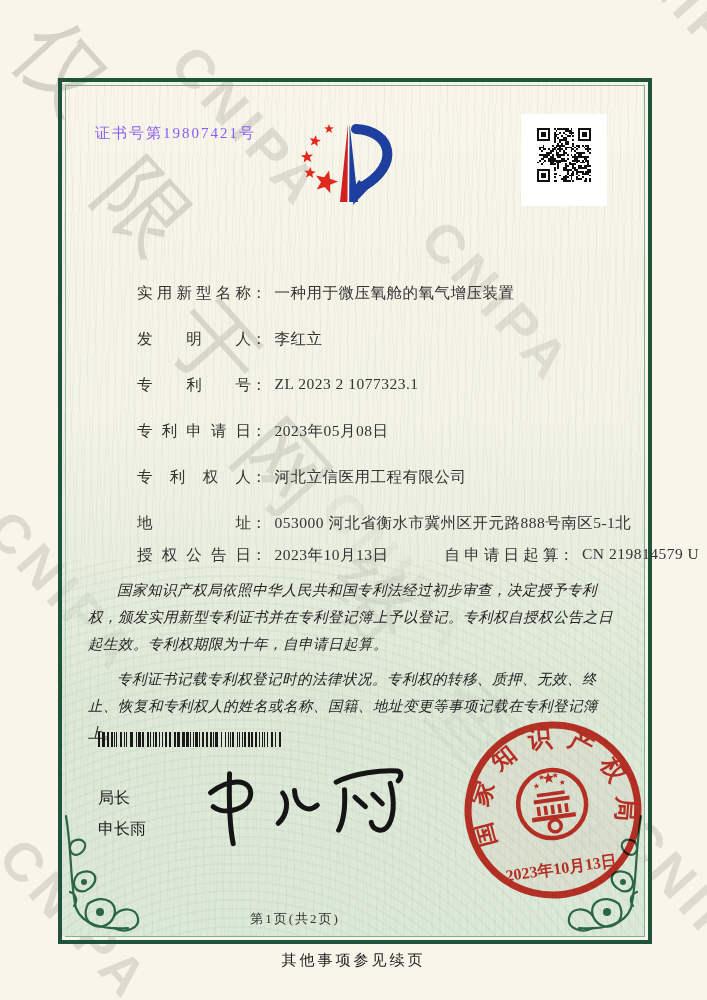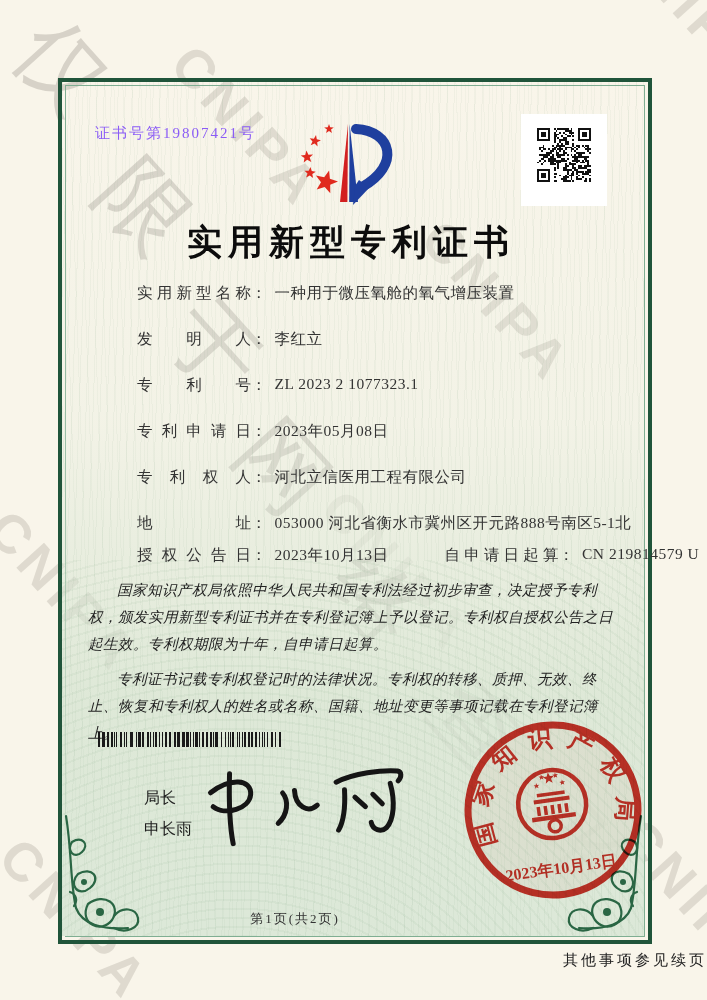--- a/index.html
+++ b/index.html
@@ -34,26 +34,26 @@
   .flabel{display:inline-block;width:114px;text-align:justify;text-align-last:justify;}
   .fcolon{display:inline-block;margin-right:8px;}
   .fvalue{letter-spacing:.5px;}
 
   
   .bodytext{position:absolute;left:88px;top:577px;width:534px;z-index:4;font-size:14.5px;line-height:27px;color:#222;font-style:italic;}
   .bodytext p{margin:0 0 8px 0;text-indent:2em;letter-spacing:.5px;}
 
   
   .barcode{position:absolute;left:98px;top:732px;width:185px;height:15px;z-index:4;}
-  .signer{position:absolute;left:98px;top:788px;z-index:4;font-size:16px;color:#1d1d1d;font-family:"Liberation Sans","DejaVu Sans",sans-serif;margin-left:46px;}
+  .signer{position:absolute;left:98px;top:788px;z-index:4;font-size:16px;color:#1d1d1d;font-family:"Liberation Sans","DejaVu Sans",sans-serif;}
   .signer div{margin-bottom:10px;}
   .signature{position:absolute;left:195px;top:748px;width:215px;height:105px;z-index:5;}
   .seal{position:absolute;left:460px;top:718px;width:186px;height:184px;z-index:5;mix-blend-mode:multiply;}
   .pageinfo{position:absolute;left:58px;top:910px;width:474px;text-align:center;font-size:13px;color:#333;z-index:4;letter-spacing:2px;}
-  .footnote{position:absolute;left:0;top:951px;width:707px;text-align:right;font-size:15px;color:#222;z-index:4;letter-spacing:3px;}
+  .footnote{position:absolute;left:0;top:951px;width:707px;text-align:center;font-size:15px;color:#222;z-index:4;letter-spacing:3px;}
 
   .flourish{position:absolute;z-index:3;pointer-events:none;}
 </style>
 </head>
 <body>
 
 <div id="page">
 
   <span class="wm-char" style="left:18px;top:8px">仅</span>
   <span class="wm-char" style="left:100px;top:148px">限</span>
@@ -413,21 +413,20 @@
           <rect x="22" y="0" width="7" height="7"></rect>
           <rect x="23" y="1" width="5" height="5" fill="#fff"></rect>
           <rect x="24" y="2" width="3" height="3"></rect>
           <rect x="0" y="22" width="7" height="7"></rect>
           <rect x="1" y="23" width="5" height="5" fill="#fff"></rect>
           <rect x="2" y="24" width="3" height="3"></rect>
         </g>
     </svg>
   </div>
 
-  <div class="title">实用新型专利证书</div>
 
   <div class="fields">
     <div class="frow" style="top:0">
       <span class="flabel">实用新型名称</span>
         <span class="fcolon">：</span>
       <span class="fvalue">一种用于微压氧舱的氧气增压装置</span>
     </div>
     <div class="frow" style="top:46px">
       <span class="flabel">发明人</span>
         <span class="fcolon">：</span>

